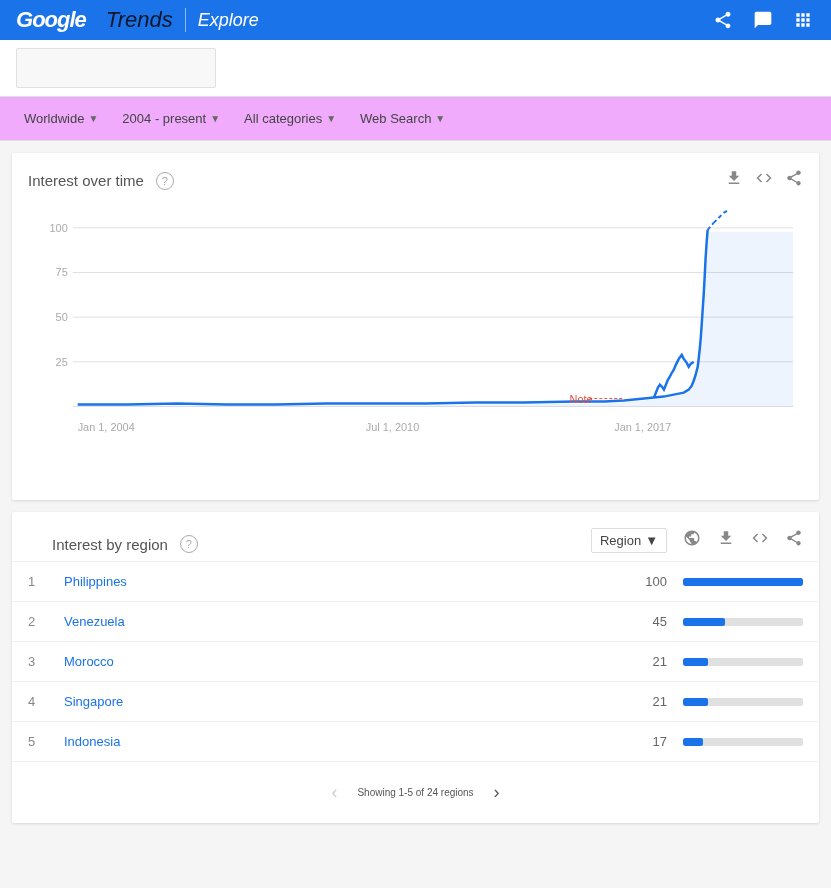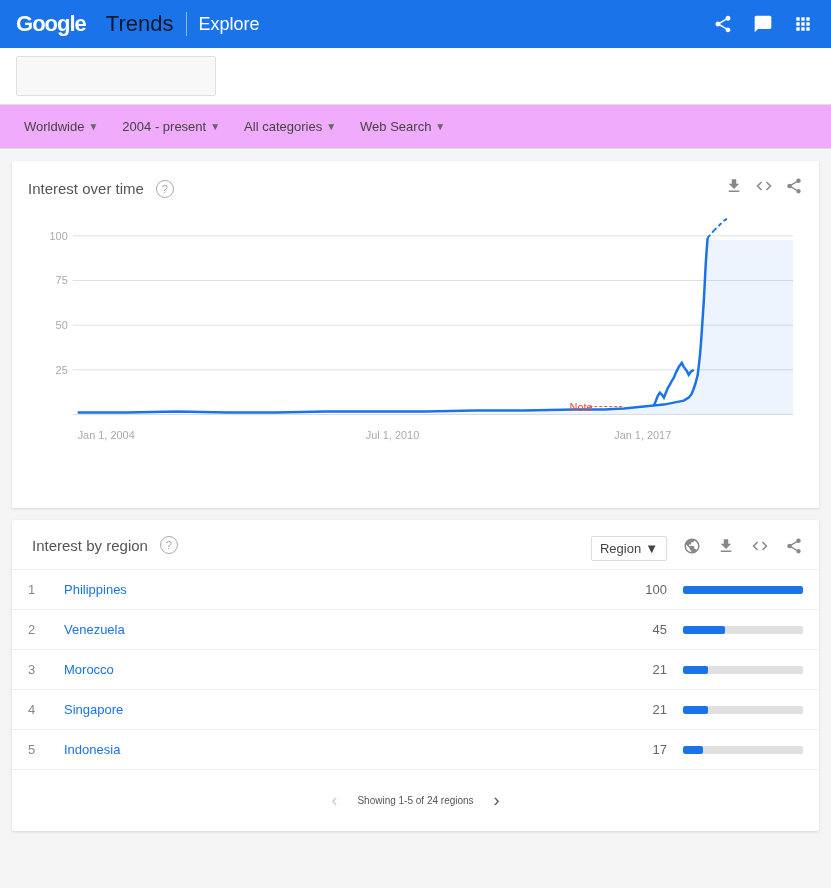--- a/index.html
+++ b/index.html
@@ -4,21 +4,22 @@
   <style>
     * { box-sizing: border-box; margin: 0; padding: 0; }
     body { font-family: Arial, sans-serif; background: #f5f5f5; color: #333; font-size: 14px; }
 
     
     .header {
       background: #1a73e8;
       display: flex;
       align-items: center;
       padding: 0 16px;
-      height: 48px;
+      height: 40px;
+      font-style: italic;
     }
     .header-logo {
       display: flex;
       align-items: center;
       gap: 8px;
     }
     .header-divider {
       width: 1px;
       height: 24px;
       background: rgba(255,255,255,0.5);
@@ -146,23 +147,24 @@
     }
 
     .chart-svg {
       width: 100%;
       height: 100%;
     }
 
     
     .region-card-header {
       display: flex;
-      align-items: flex-start;
-      padding: 16px 16px 8px 20px;
+      align-items: flex-end;
+      padding: 16px 16px 8px 28px;
       justify-content: space-between;
+      margin-left: 12px;
     }
     .region-right {
       display: flex;
       align-items: center;
       gap: 16px;
     }
     .region-dropdown {
       display: flex;
       align-items: center;
       gap: 4px;

